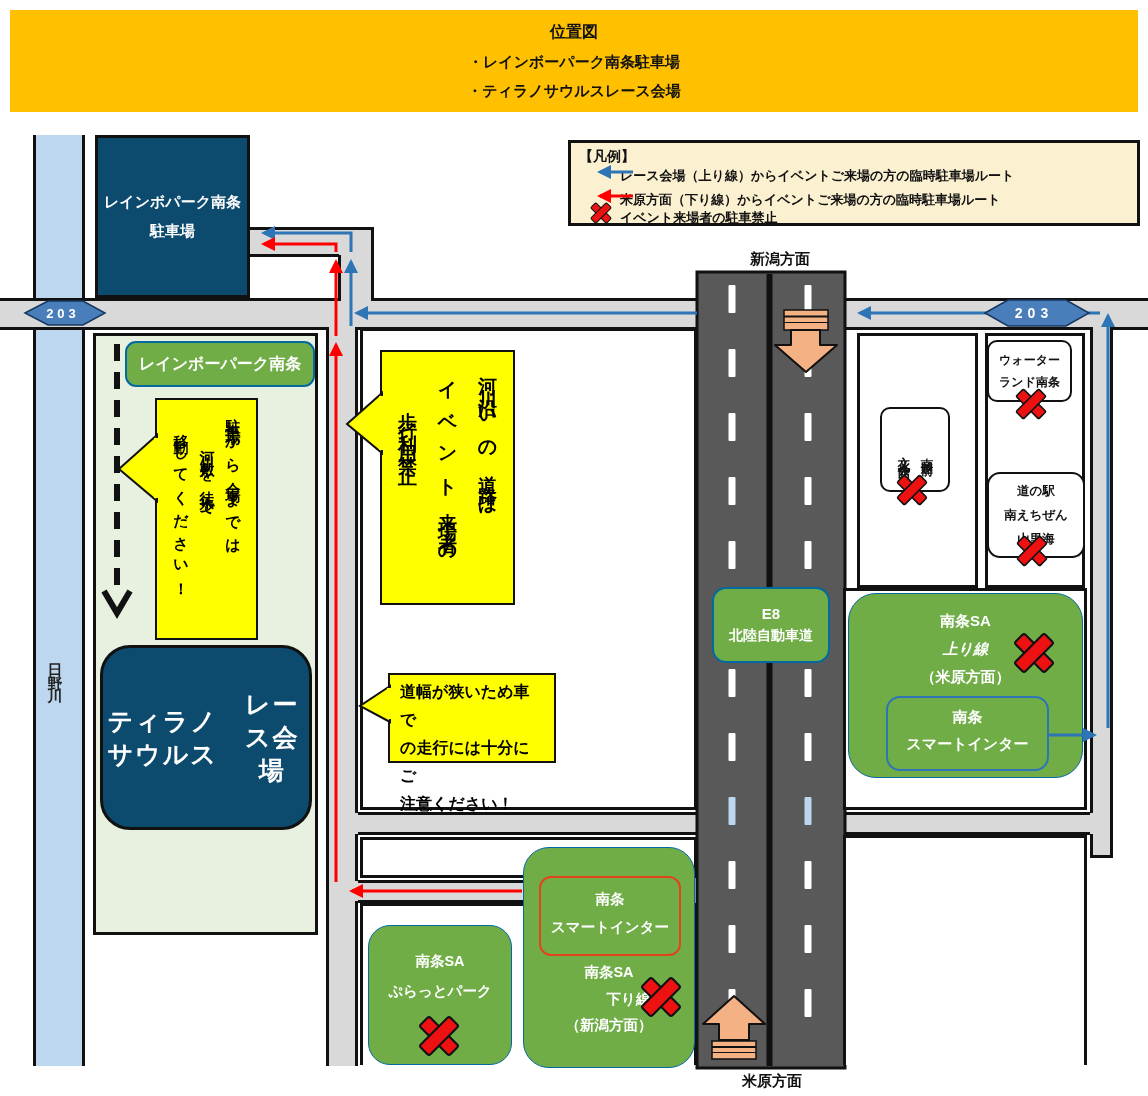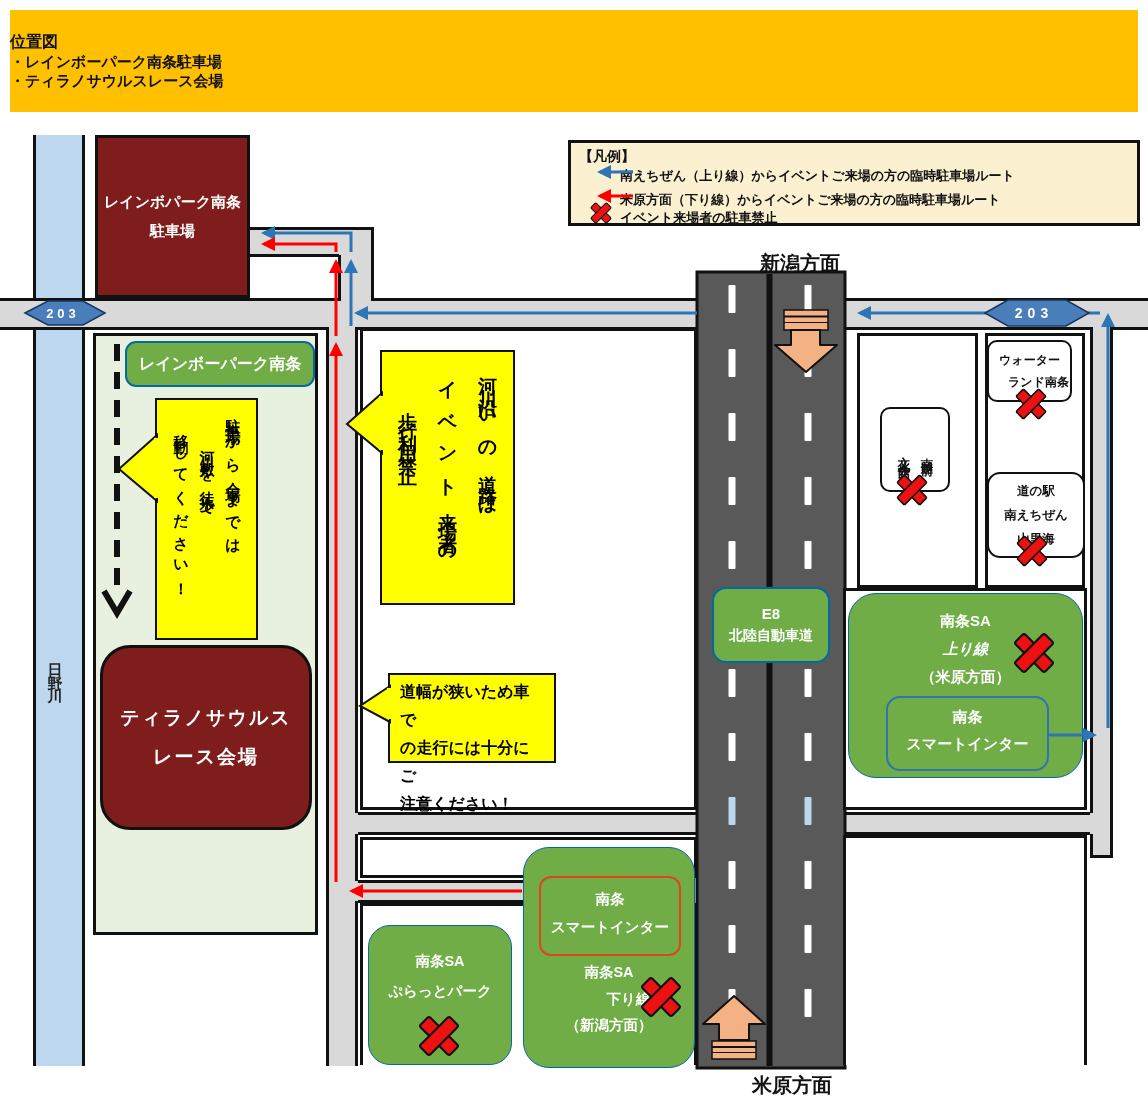--- a/index.html
+++ b/index.html
@@ -1,31 +1,31 @@
 <!DOCTYPE html>
 <html><head>
 <meta charset="utf-8">
 <style>
   body{margin:0;background:#fff;font-family:"Liberation Sans",sans-serif;font-weight:bold;color:#111;}
   #canvas{position:relative;width:1148px;height:1096px;background:#fff;overflow:hidden;}
   .abs{position:absolute;box-sizing:border-box;}
   .ctr{text-align:center;}
   .wblock{background:#fff;border:3px solid #111;}
   .greenbox{background:#70AD47;border:1px solid #0369a1;color:#fff;text-align:center;}
-  .redbox{background:#7f1d1d;border:3px solid #111;color:#fff;text-align:center;}
+  .redbox{background:#0c4a6e;border:3px solid #111;color:#fff;text-align:center;}
   .ylwbox{background:#FFFF00;border:2px solid #111;color:#000;}
   .smallbox{background:#fff;border:2px solid #111;border-radius:10px;text-align:center;}
   .vcols{display:flex;flex-direction:row-reverse;justify-content:center;}
   .vcol{writing-mode:vertical-rl;}
-  #title-bar{left:10px;top:10px;width:1128px;height:102px;background:#FFC000;display:flex;flex-direction:column;align-items:flex-start;justify-content:center;}
+  #title-bar{left:10px;top:10px;width:1128px;height:102px;background:#FFC000;display:flex;flex-direction:column;align-items:center;justify-content:center;gap:10px;}
   #title-bar .t1{font-size:16px;}
   #title-bar .t2{font-size:15px;}
   #legend-box{left:568px;top:140px;width:572px;height:86px;background:#FBF0D0;border:3px solid #111;font-size:13px;}
   svg{position:absolute;left:0;top:0;pointer-events:none;}
-  .lane-label{font-size:20px;text-align:right;}
+  .lane-label{font-size:15px;}
 </style>
 </head>
 <body>
 
 <div id="canvas">
 
   <div class="abs" id="title-bar">
     <div class="t1">位置図</div>
     <div class="t2">・レインボーパーク南条駐車場</div>
     <div class="t2">・ティラノサウルスレース会場</div>
@@ -105,21 +105,21 @@
   <div class="abs greenbox" style="left:125px;top:341px;width:190px;height:46px;border-width:2.5px;border-radius:11px;font-size:16px;line-height:41px;">
     <span>レインボーパーク南条</span>
   </div>
 
   <div class="abs ylwbox vcols" style="left:155px;top:398px;width:103px;height:242px;font-size:15px;gap:7px;padding:4px 2px;">
     <div class="vcol" style="letter-spacing:6px;padding-top:2px;">駐車場から会場までは</div>
     <div class="vcol" style="letter-spacing:6px;padding-top:34px;">河川敷を徒歩で</div>
     <div class="vcol" style="letter-spacing:6px;padding-top:18px;">移動してください！</div>
   </div>
 
-  <div class="abs redbox" style="left:100px;top:645px;width:212px;height:185px;border-radius:30px;display:flex;flex-direction:column;align-items:center;justify-content:center;gap:13px;font-size:19px;letter-spacing:2px;">
+  <div class="abs redbox" style="left:100px;top:645px;width:212px;height:185px;border-radius:30px;display:flex;flex-direction:row;align-items:center;justify-content:center;gap:13px;font-size:25px;letter-spacing:2px;">
     <div>ティラノサウルス</div>
     <div>レース会場</div>
   </div>
 
   <div class="abs redbox" style="left:95px;top:135px;width:155px;height:163px;display:flex;flex-direction:column;align-items:center;justify-content:center;gap:10px;font-size:15px;">
     <div>レインボパーク南条</div>
     <div>駐車場</div>
   </div>
 
   <div class="abs greenbox" style="left:712px;top:587px;width:118px;height:76px;border-width:2.5px;border-radius:14px;display:flex;flex-direction:column;align-items:center;justify-content:center;gap:5px;font-size:15px;">
@@ -147,21 +147,21 @@
     <div class="abs" style="left:0;top:168px;width:100%;">（新潟方面）</div>
   </div>
 
   <div class="abs greenbox" style="left:368px;top:925px;width:144px;height:140px;border-radius:22px;font-size:14.5px;">
     <div class="abs" style="left:0;top:26px;width:100%;">南条SA</div>
     <div class="abs" style="left:0;top:56px;width:100%;">ぷらっとパーク</div>
   </div>
 
   <div class="abs smallbox" style="left:987px;top:340px;width:85px;height:62px;font-size:12px;">
     <div class="abs" style="left:0;top:10px;width:100%;">ウォーター</div>
-    <div class="abs" style="left:9px;top:32px;width:100%;">ランド南条</div>
+    <div class="abs" style="left:0;top:32px;width:100%;">ランド南条</div>
   </div>
 
   <div class="abs smallbox" style="left:987px;top:472px;width:98px;height:86px;border-radius:13px;font-size:12.5px;">
     <div class="abs" style="left:0;top:9px;width:100%;">道の駅</div>
     <div class="abs" style="left:0;top:33px;width:100%;">南えちぜん</div>
     <div class="abs" style="left:0;top:57px;width:100%;">山里海</div>
   </div>
 
   <div class="abs smallbox vcols" style="left:880px;top:407px;width:70px;height:85px;font-size:12.5px;gap:6px;padding-top:6px;">
     <div class="vcol" style="letter-spacing:3px;">南越前</div>
@@ -175,21 +175,21 @@
   </div>
 
   <div class="abs ylwbox" style="left:388px;top:673px;width:168px;height:90px;font-size:16px;line-height:28px;padding:3px 10px;">
     <div>道幅が狭いため車で</div>
     <div>の走行には十分にご</div>
     <div>注意ください！</div>
   </div>
 
   <div class="abs" id="legend-box">
     <div class="abs" style="left:8px;top:5px;font-size:14px;">【凡例】</div>
-    <div class="abs" style="left:49px;top:24px;">南えちぜん（上り線）からイベントご来場の方の臨時駐車場ルート</div>
+    <div class="abs" style="left:49px;top:24px;">レース会場（上り線）からイベントご来場の方の臨時駐車場ルート</div>
     <div class="abs" style="left:49px;top:48px;">米原方面（下り線）からイベントご来場の方の臨時駐車場ルート</div>
     <div class="abs" style="left:49px;top:66px;">イベント来場者の駐車禁止</div>
   </div>
 
   <div class="abs ctr lane-label" style="left:720px;top:250px;width:120px;">新潟方面</div>
   <div class="abs ctr lane-label" style="left:712px;top:1072px;width:120px;">米原方面</div>
 
   <svg id="overlay-svg" width="1148" height="1096" viewBox="0 0 1148 1096">
     <defs>
       <marker id="mB" markerUnits="userSpaceOnUse" markerWidth="15" markerHeight="15" refX="11" refY="7" orient="auto">

